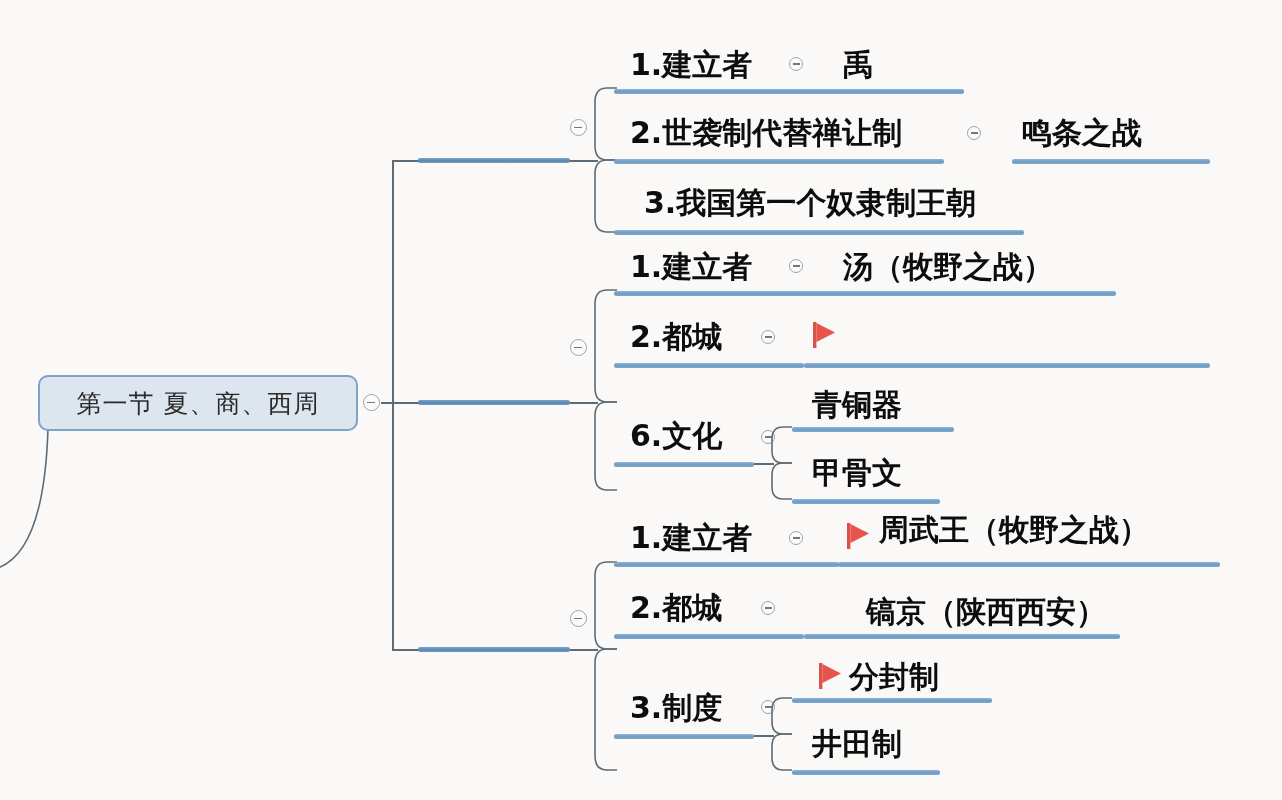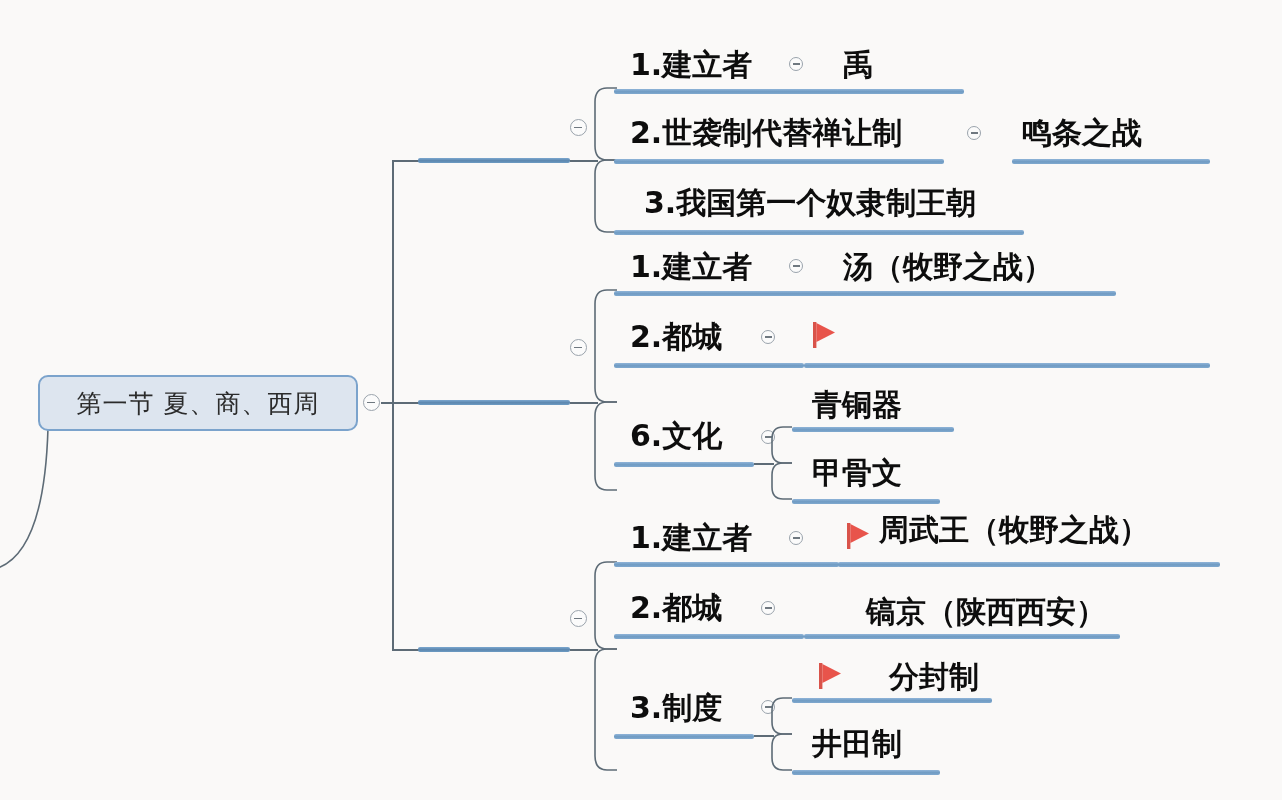--- a/index.html
+++ b/index.html
@@ -243,19 +243,19 @@
 
   <svg class="conn" style="left:772px; top:698px; width:26px; height:74px;">
     <path d="M 20 0 L 11 0 Q 0 0, 0 12 L 0 24 Q 0 36, 11 36 L 20 36"></path>
     <path d="M 20 72 L 11 72 Q 0 72, 0 60 L 0 48 Q 0 36, 11 36 L 20 36"></path>
   </svg>
 
   <svg class="flag" style="left:818px; top:661px;" viewBox="0 0 26 30">
     <rect x="1" y="2" width="3.4" height="26" fill="#d9534a"></rect>
     <path d="M 4.4 3 L 23 12.5 L 4.4 22 Z" fill="#e8544b"></path>
   </svg>
-  <div class="label lvl3" style="left:849px; top:662px;margin-left:40px;">分封制</div>
+  <div class="label lvl3" style="left:849px; top:662px;">分封制</div>
   <div class="uline soft" style="left:792px; top:698px; width:200px;"></div>
 
   <div class="label lvl3" style="left:812px; top:729px;">井田制</div>
   <div class="uline soft" style="left:792px; top:770px; width:148px;"></div>
 
 </div>
 
 </body></html>

